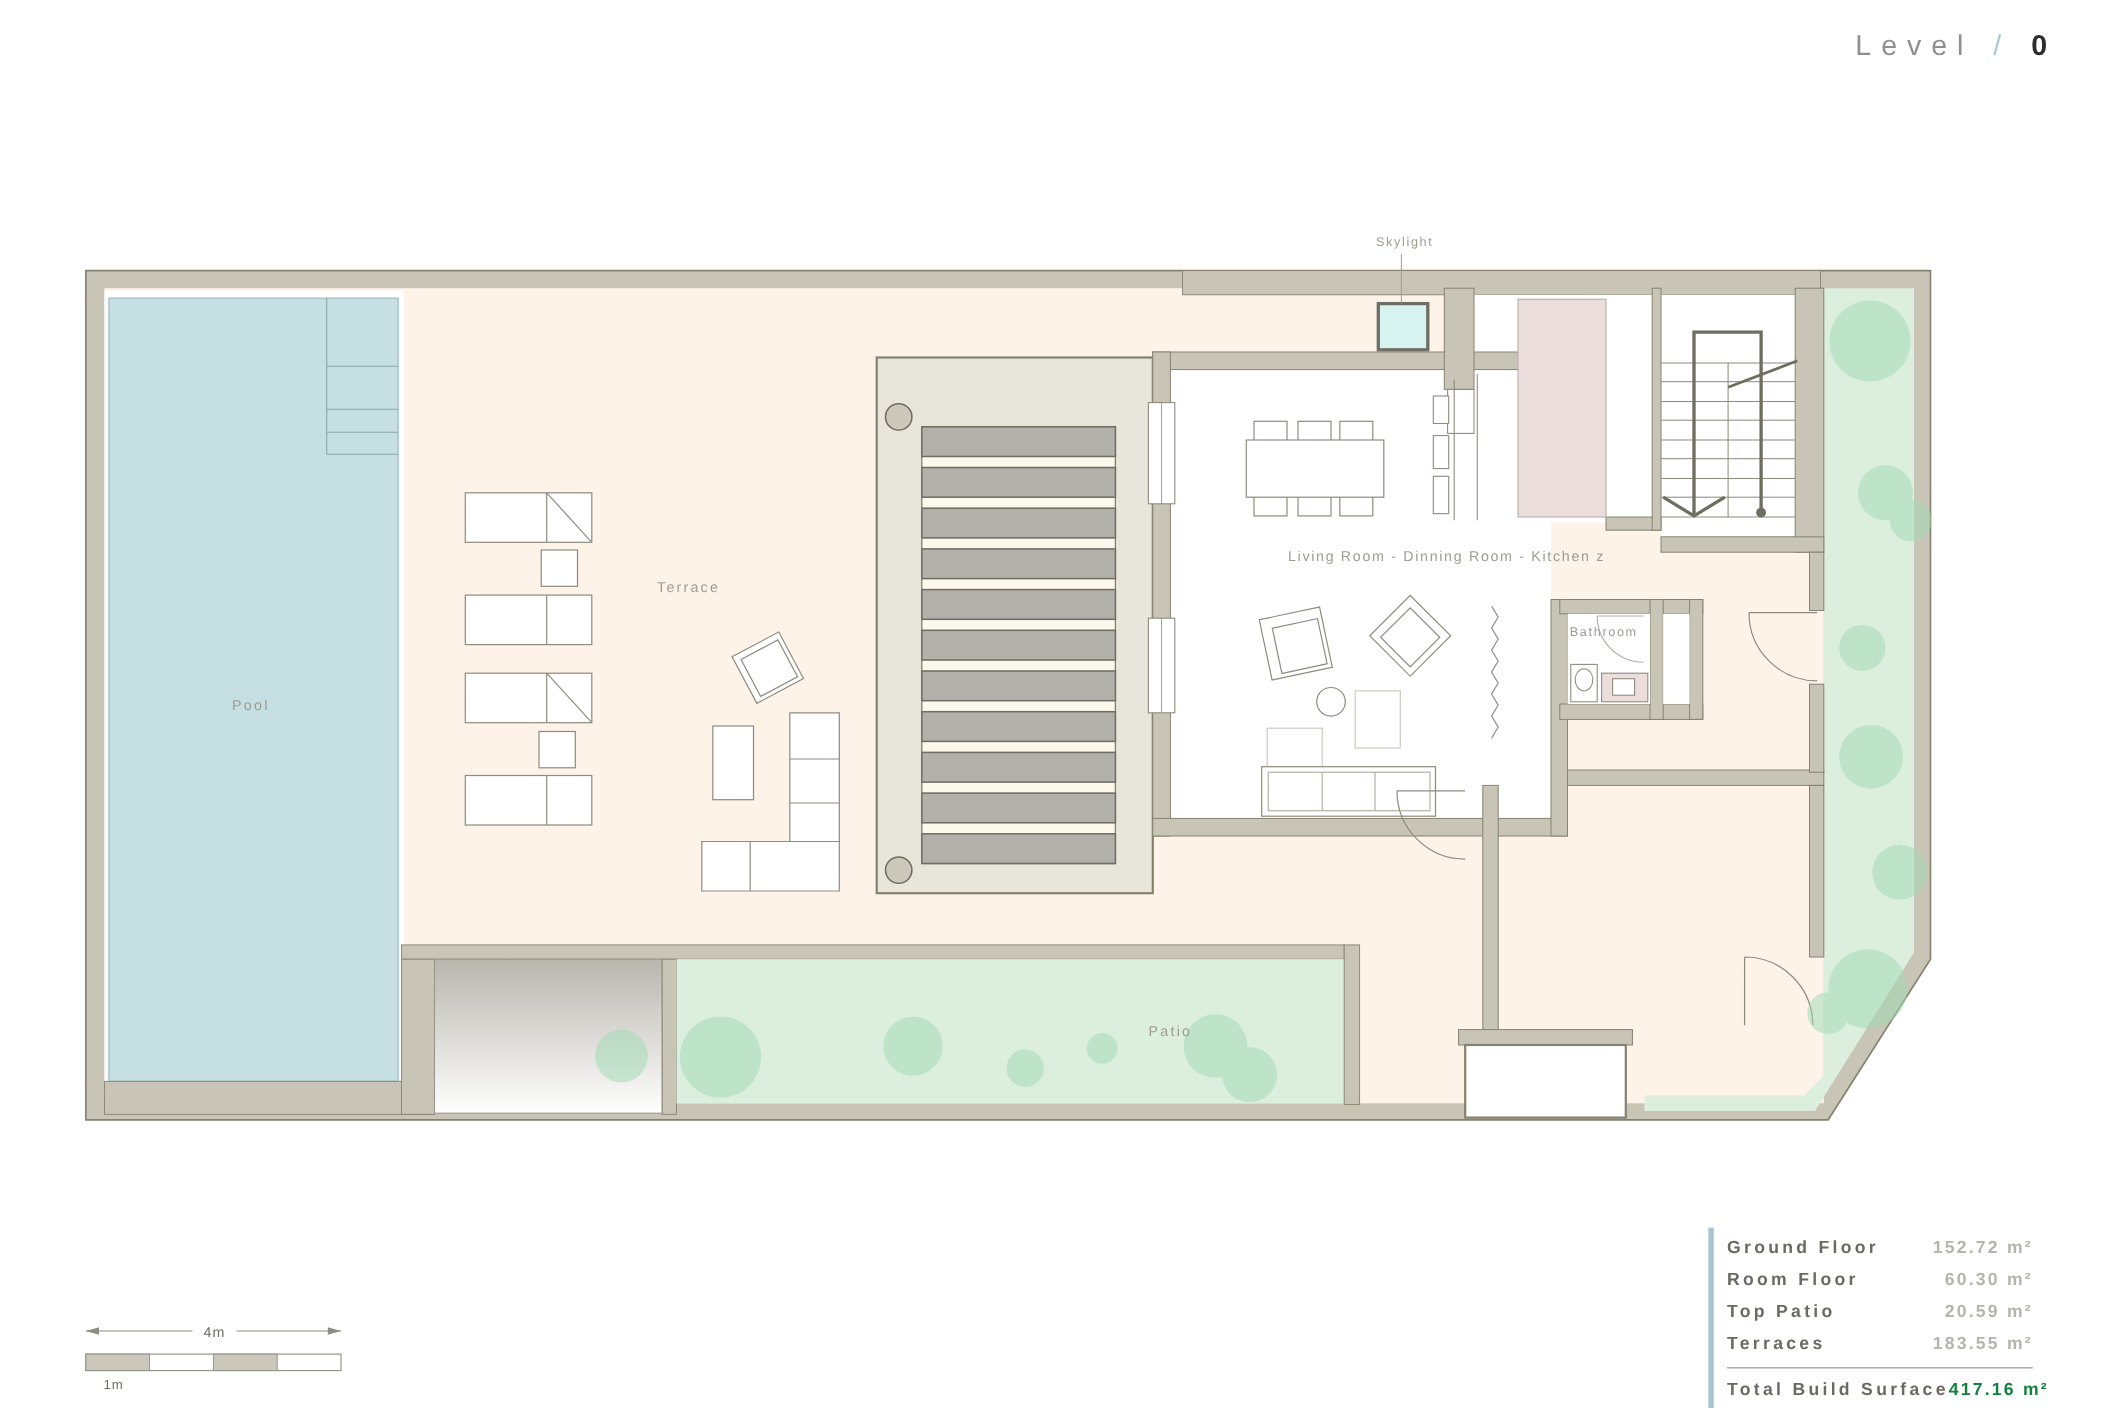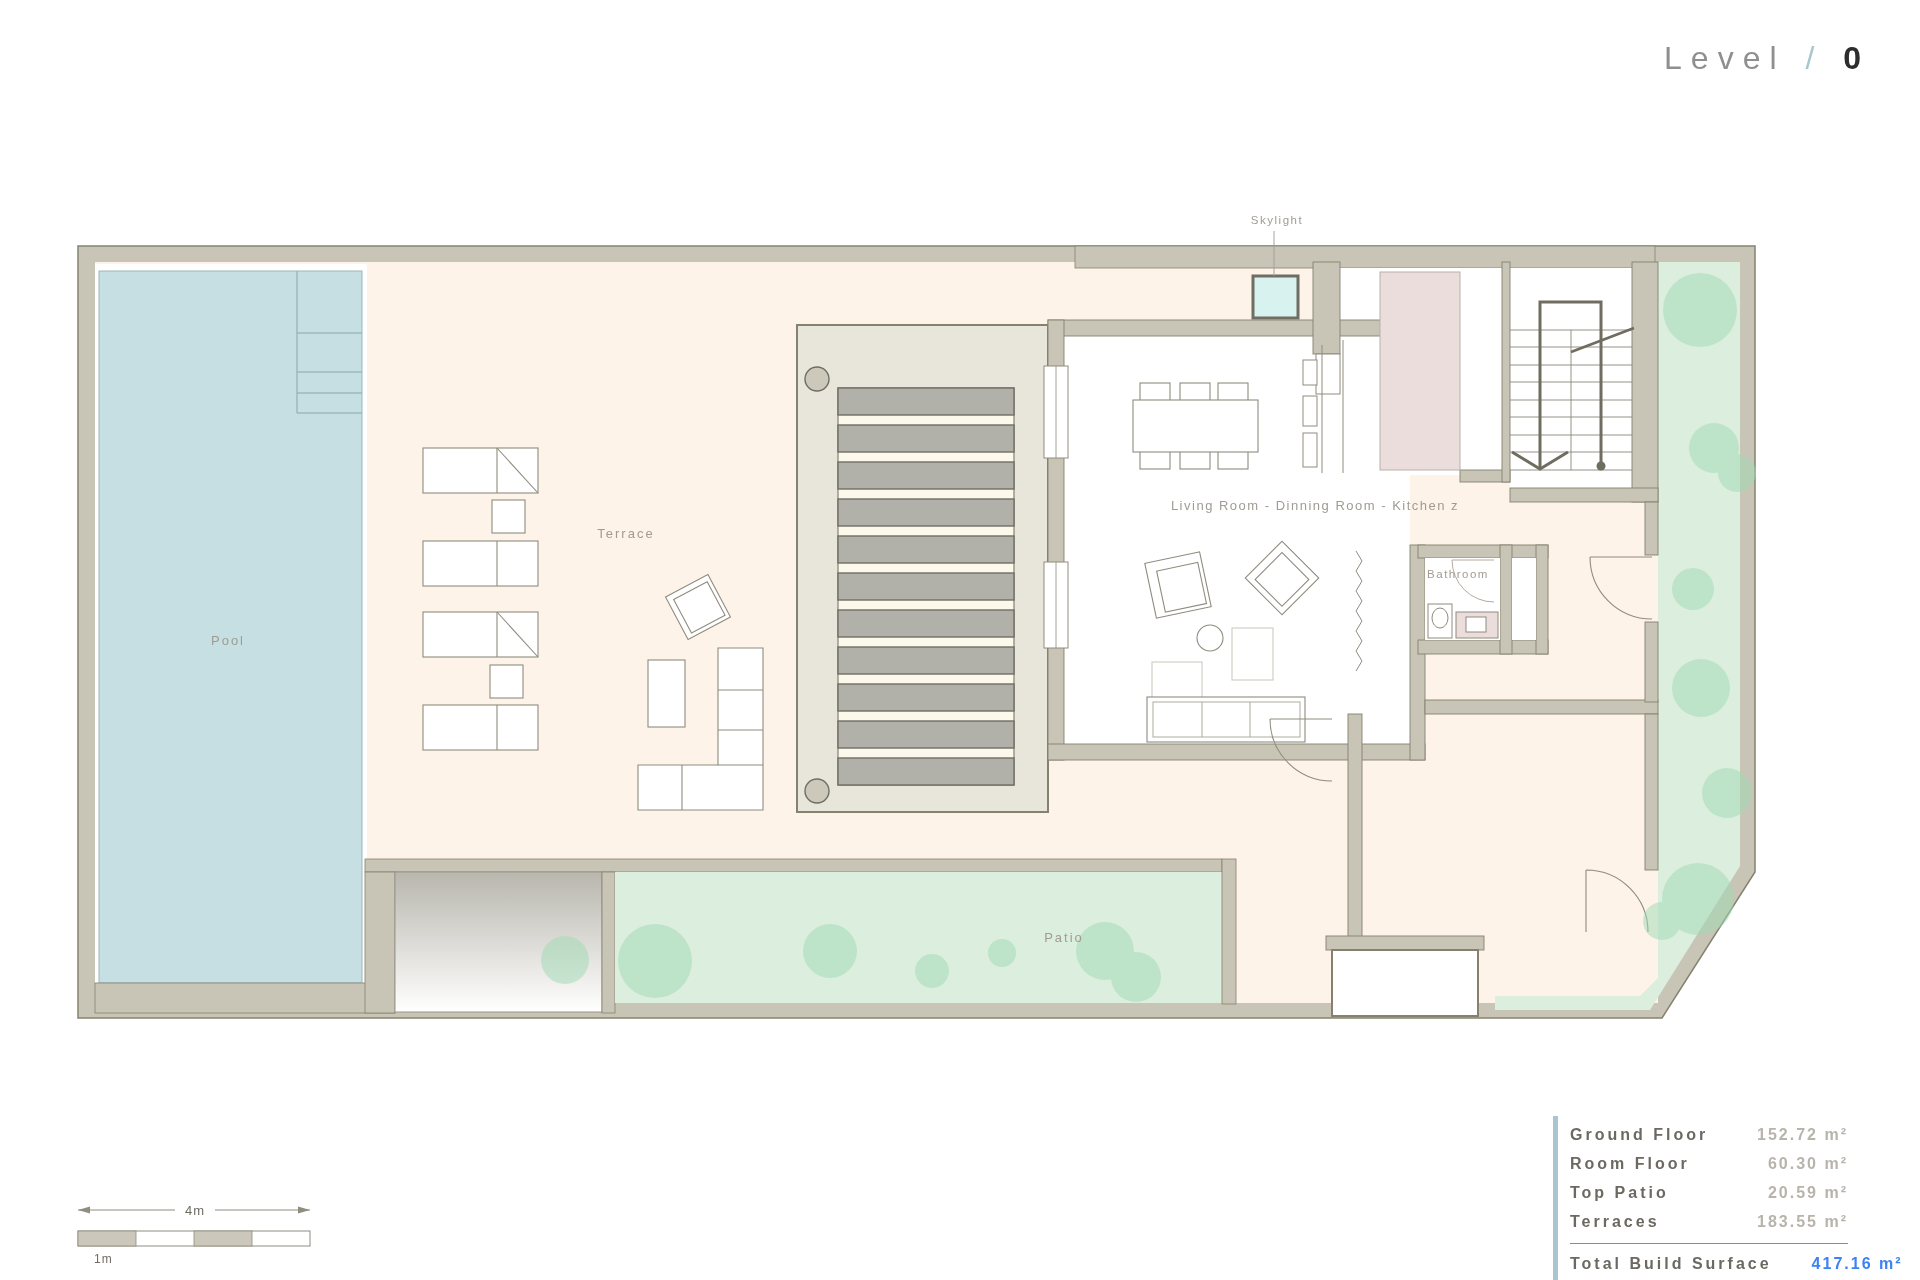--- a/index.html
+++ b/index.html
@@ -3,38 +3,38 @@
 <meta charset="utf-8">
 <style>
   html,body{margin:0;padding:0;}
   body{
     width:1920px;height:1280px;position:relative;background:#ffffff;
     font-family:"Liberation Sans", sans-serif;overflow:hidden;
   }
   .plan-svg{position:absolute;left:0;top:0;}
   
   .title{
-    position:absolute;top:40px;right:50px;
-    font-size:32px;letter-spacing:9px;color:#8f8f8f;white-space:nowrap;text-align:right;
+    position:absolute;top:26px;right:50px;
+    font-size:26px;letter-spacing:9px;color:#8f8f8f;white-space:nowrap;text-align:right;
   }
   .title .slash{color:#a9c6ce;padding:0 2px;}
   .title .num{color:#2d2d2d;font-weight:bold;}
   
   .summary{
     position:absolute;left:1553px;top:1116px;
     border-left:5px solid #a9c6ce;padding:4px 0 6px 12px;
     font-size:16px;letter-spacing:3px;color:#6c6962;
   }
   .summary .row{
     display:flex;justify-content:space-between;align-items:center;
     width:278px;height:29px;white-space:nowrap;font-weight:bold;
   }
-  .summary .value{color:#b7b4ac;letter-spacing:2px;margin-left:40px;}
+  .summary .value{color:#b7b4ac;letter-spacing:2px;}
   .summary .divider{border:0;border-top:1px solid #8f8c80;width:278px;margin:7px 0 5px 0;}
-  .summary .total .value{color:#3b82f6;}
+  .summary .total .value{color:#15803d;}
   
   .scalebar{position:absolute;left:70px;top:1193px;}
   .lbl{fill:#6f6c64;font-size:13px;letter-spacing:1px;font-family:"Liberation Sans",sans-serif;}
   
   .room-label{
     fill:#a09c92;font-size:13px;letter-spacing:2px;text-anchor:middle;
     font-family:"Liberation Sans",sans-serif;
   }
   .small-label{font-size:11.5px;letter-spacing:1.5px;}
 </style>

